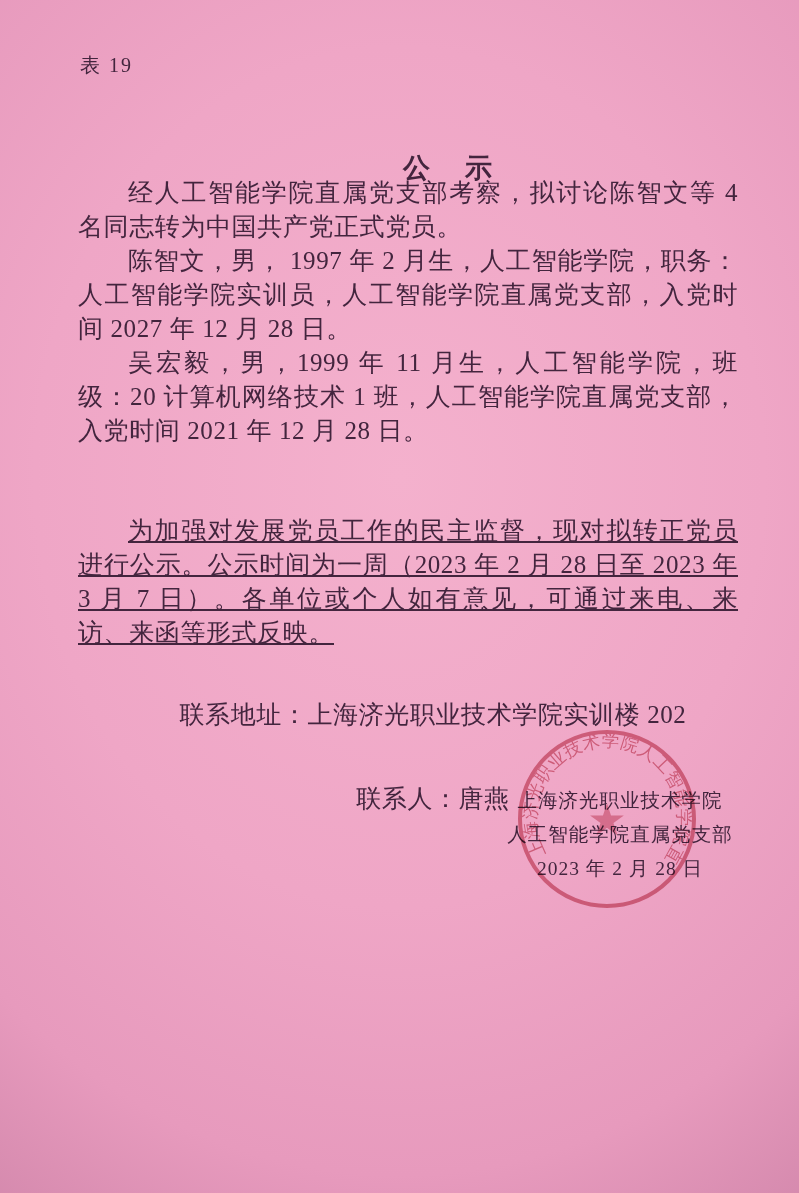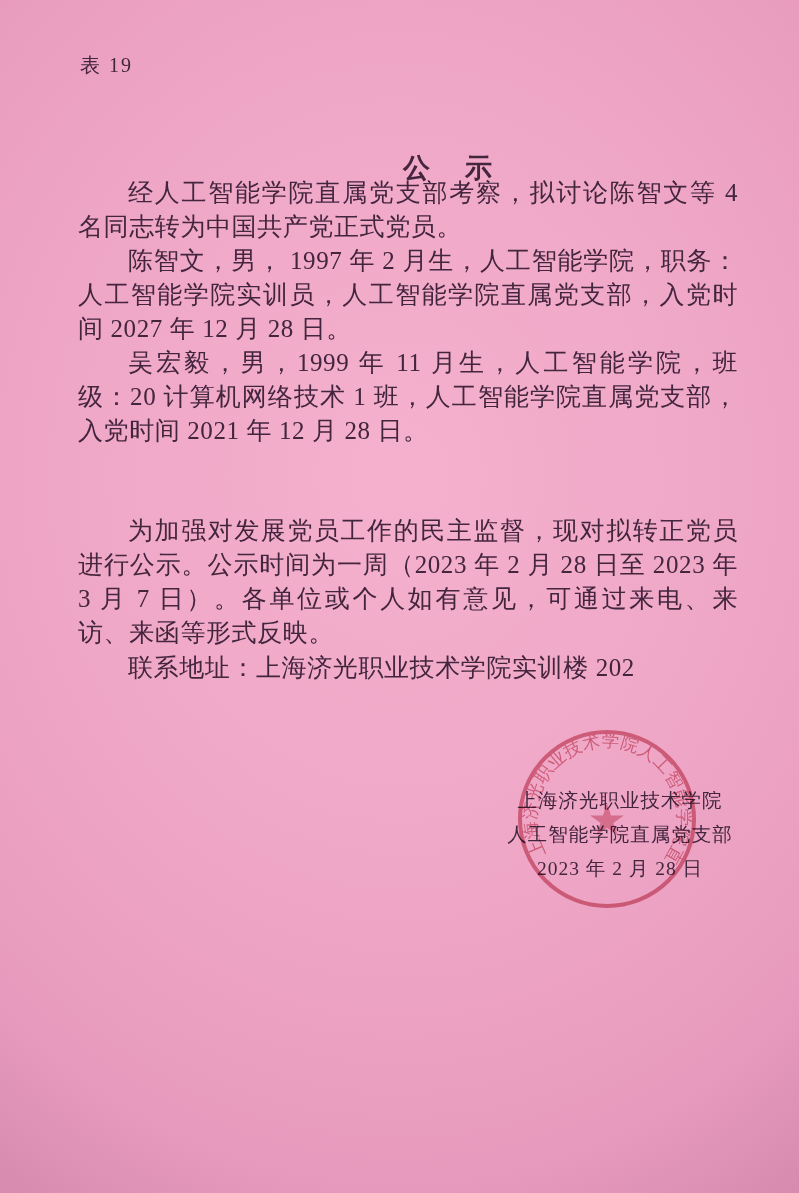--- a/index.html
+++ b/index.html
@@ -20,22 +20,22 @@
     position: absolute; top: 134px; left: 0; width: 100%;
     margin: 16px; text-align: center;
     font-size: 27px; font-weight: bold; letter-spacing: 4px; padding-left: 34px;
   }
   .content {
     position: absolute; left: 78px; top: 176px; width: 660px;
     font-size: 25px; line-height: 34px;
     text-align: justify; letter-spacing: 0.6px;
   }
   .content p { margin: 0; text-indent: 2em; }
-  .content p.notice { margin-top: 66px; }
-  .content p.contact-line { line-height: 36.5px; text-align: left; }
+  .content p.notice { margin-top: 66px; text-decoration: underline; }
+  .content p.contact-line { line-height: 36.5px; text-align: center; margin-top: 47px; }
   .signature {
     position: absolute; top: 784px; left: 500px; width: 240px;
     text-align: center; font-size: 19.5px; line-height: 34px;
     letter-spacing: 1px;
   }
   .signature div { white-space: nowrap; }
   .stamp {
     position: absolute; left: 511px; top: 723px;
     width: 192px; height: 192px;
     opacity: 0.62; mix-blend-mode: multiply;
@@ -51,20 +51,21 @@
   <div class="form-label">表 19</div>
 
   <h1 class="title">公　示</h1>
 
   <div class="content">
     <p>经人工智能学院直属党支部考察，拟讨论陈智文等 4 名同志转为中国共产党正式党员。</p>
     <p>陈智文，男， 1997 年 2 月生，人工智能学院，职务：人工智能学院实训员，人工智能学院直属党支部，入党时间 2027 年 12 月 28 日。</p>
     <p>吴宏毅，男，1999 年 11 月生，人工智能学院，班级：20 计算机网络技术 1 班，人工智能学院直属党支部，入党时间 2021 年 12 月 28 日。</p>
     <p class="notice">为加强对发展党员工作的民主监督，现对拟转正党员进行公示。公示时间为一周（2023 年 2 月 28 日至 2023 年 3 月 7 日）。各单位或个人如有意见，可通过来电、来访、来函等形式反映。</p>
     <p class="contact-line">联系地址：上海济光职业技术学院实训楼 202</p>
+    <p class="contact-line">联系人：唐燕</p>
   </div>
 
   <div class="signature">
     <div>上海济光职业技术学院</div>
     <div>人工智能学院直属党支部</div>
     <div>2023 年 2 月 28 日</div>
   </div>
 
   <div class="stamp">
     <svg viewBox="0 0 192 192">

